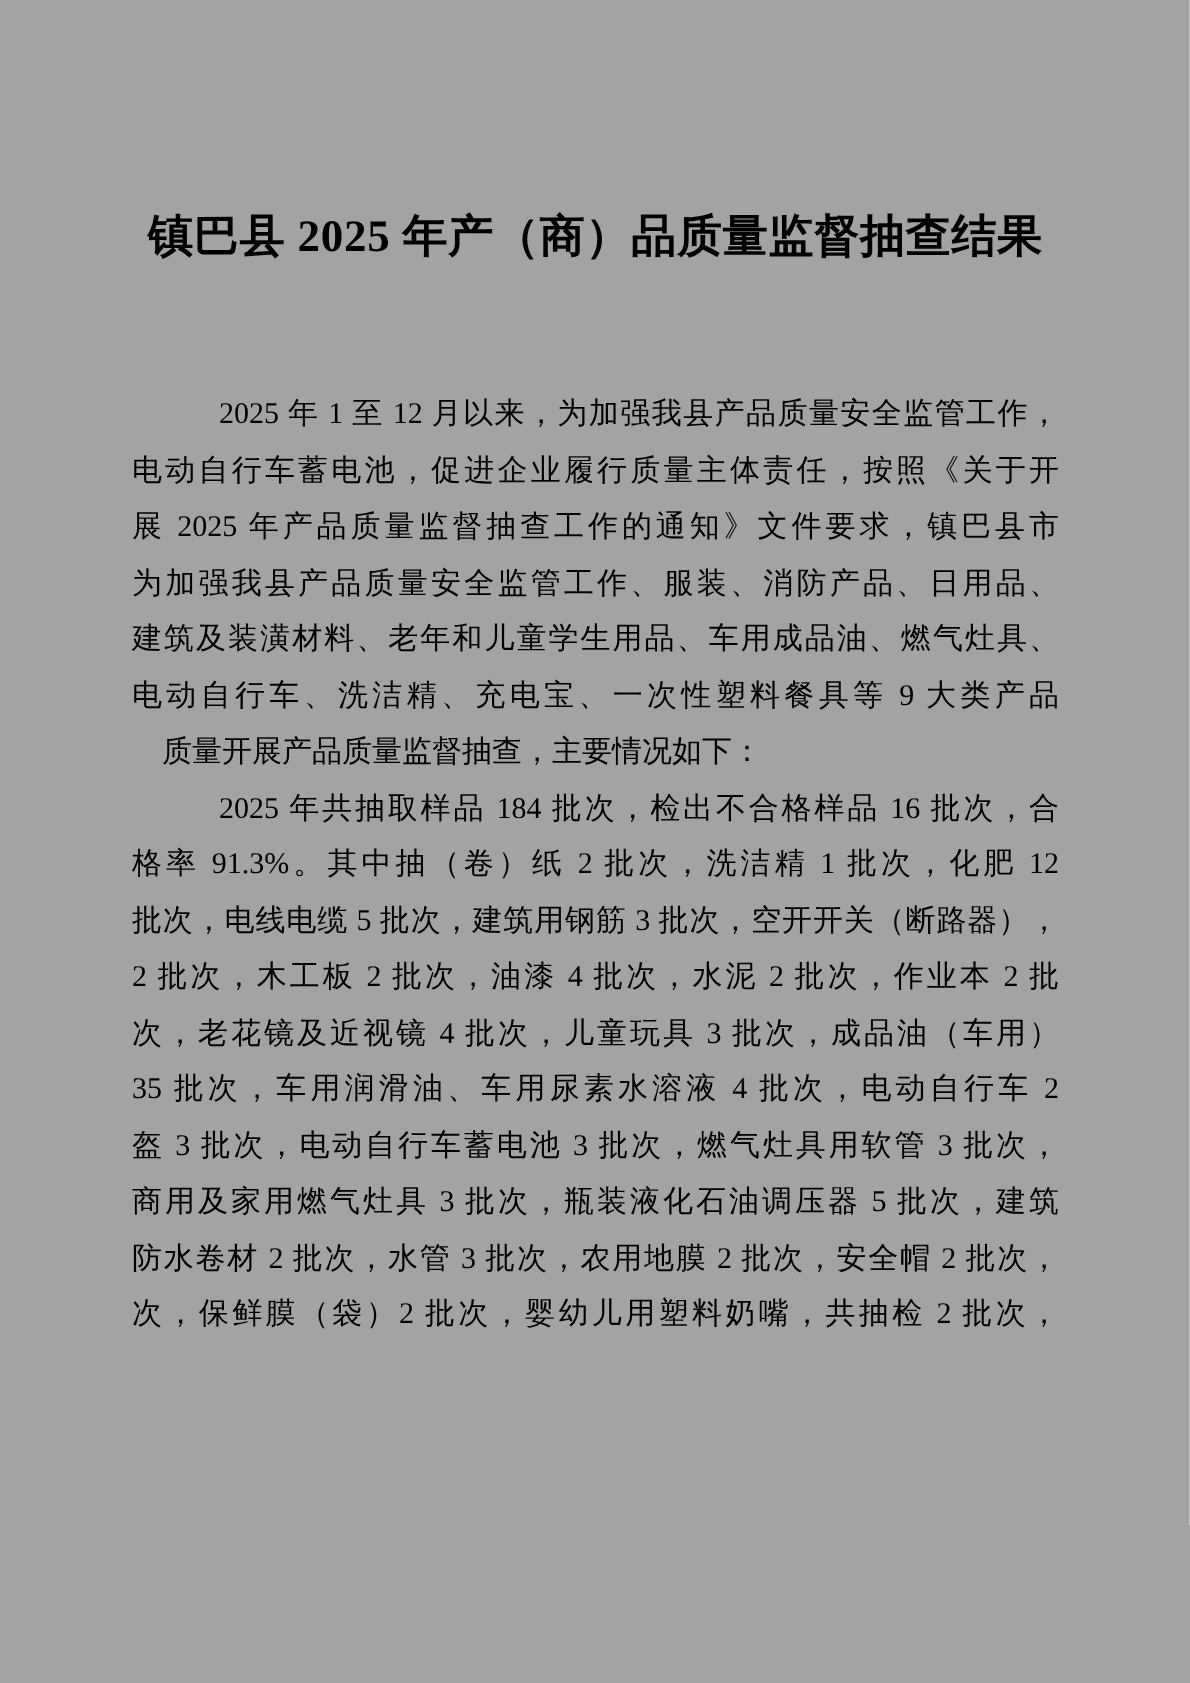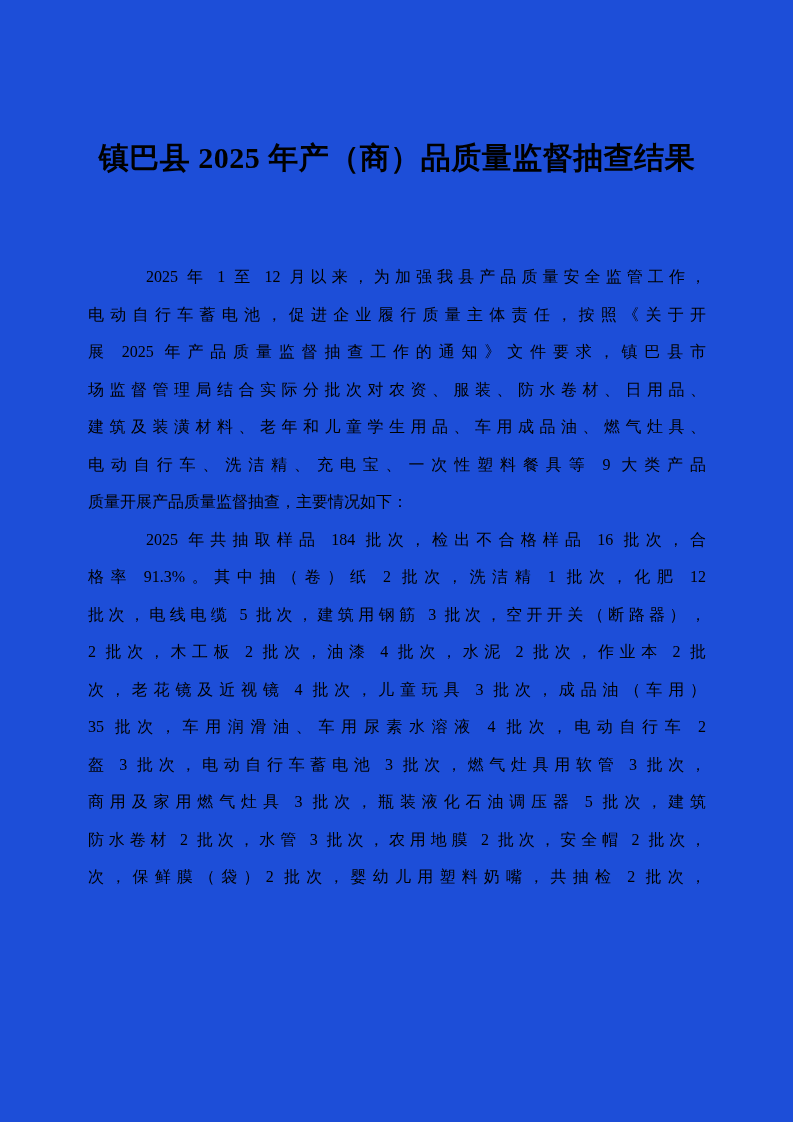--- a/index.html
+++ b/index.html
@@ -11,70 +11,71 @@
     width: 793px;
     height: 1122px;
     font-family: "Liberation Serif", "DejaVu Serif", serif;
     color: #000000;
     overflow: hidden;
   }
   .page {
     position: relative;
     width: 793px;
     height: 1122px;
-    background: #1d4ed8;
+    background: #a3a3a3;
   }
   .doc-title {
     position: absolute;
     top: 138px;
     left: 88px;
     width: 618px;
     margin: 0;
     text-align: center;
     font-size: 30px;
     font-weight: bold;
     line-height: 40px;
     letter-spacing: 0.5px;
   }
   .doc-body {
     position: absolute;
     top: 258px;
     left: 88px;
     width: 618px;
-    font-size: 16px;
+    font-size: 20px;
     line-height: 37.5px;
   }
   .paragraph {
     margin: 0;
   }
   .line {
     text-align: justify;
     text-align-last: justify;
     text-justify: inter-ideograph;
   }
   .line.indent {
     text-indent: 58px;
   }
   .line.no-stretch {
     text-align-last: left;
+    margin-left: 20px;
   }
 </style>
 </head>
 <body>
 
 <div class="page">
   <h1 class="doc-title">
     <div>镇巴县 2025 年产（商）品质量监督抽查结果</div>
   </h1>
   <div class="doc-body">
     <div class="paragraph">
         <div class="line indent">2025 年 1 至 12 月以来，为加强我县产品质量安全监管工作，</div>
         <div class="line">电动自行车蓄电池，促进企业履行质量主体责任，按照《关于开</div>
         <div class="line">展 2025 年产品质量监督抽查工作的通知》文件要求，镇巴县市</div>
-        <div class="line">场监督管理局结合实际分批次对农资、服装、防水卷材、日用品、</div>
+        <div class="line">为加强我县产品质量安全监管工作、服装、消防产品、日用品、</div>
         <div class="line">建筑及装潢材料、老年和儿童学生用品、车用成品油、燃气灶具、</div>
         <div class="line">电动自行车、洗洁精、充电宝、一次性塑料餐具等 9 大类产品</div>
         <div class="line no-stretch">质量开展产品质量监督抽查，主要情况如下：</div>
       </div>
     <div class="paragraph">
         <div class="line indent">2025 年共抽取样品 184 批次，检出不合格样品 16 批次，合</div>
         <div class="line">格率 91.3%。其中抽（卷）纸 2 批次，洗洁精 1 批次，化肥 12</div>
         <div class="line">批次，电线电缆 5 批次，建筑用钢筋 3 批次，空开开关（断路器），</div>
         <div class="line">2 批次，木工板 2 批次，油漆 4 批次，水泥 2 批次，作业本 2 批</div>
         <div class="line">次，老花镜及近视镜 4 批次，儿童玩具 3 批次，成品油（车用）</div>

